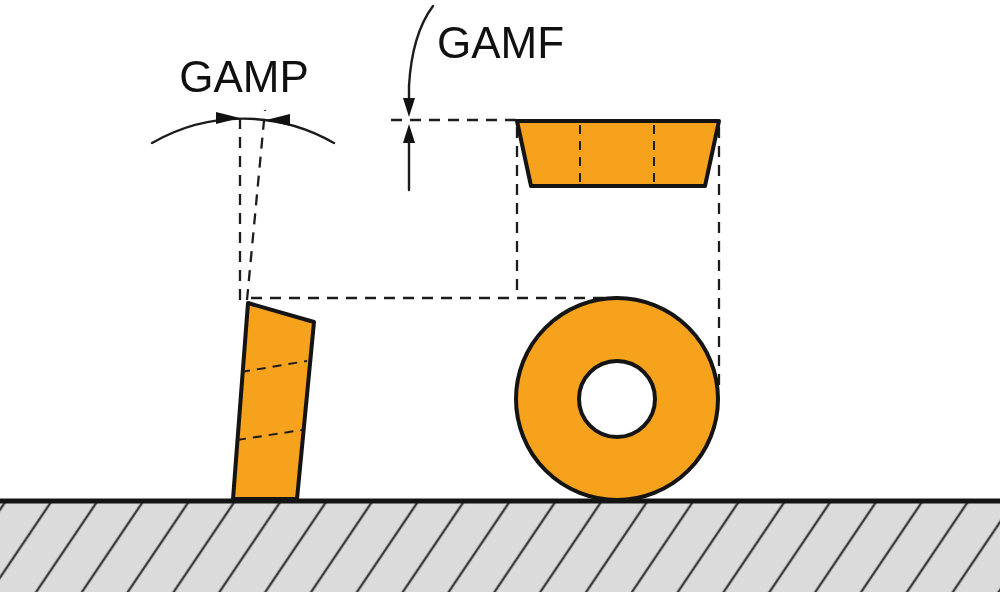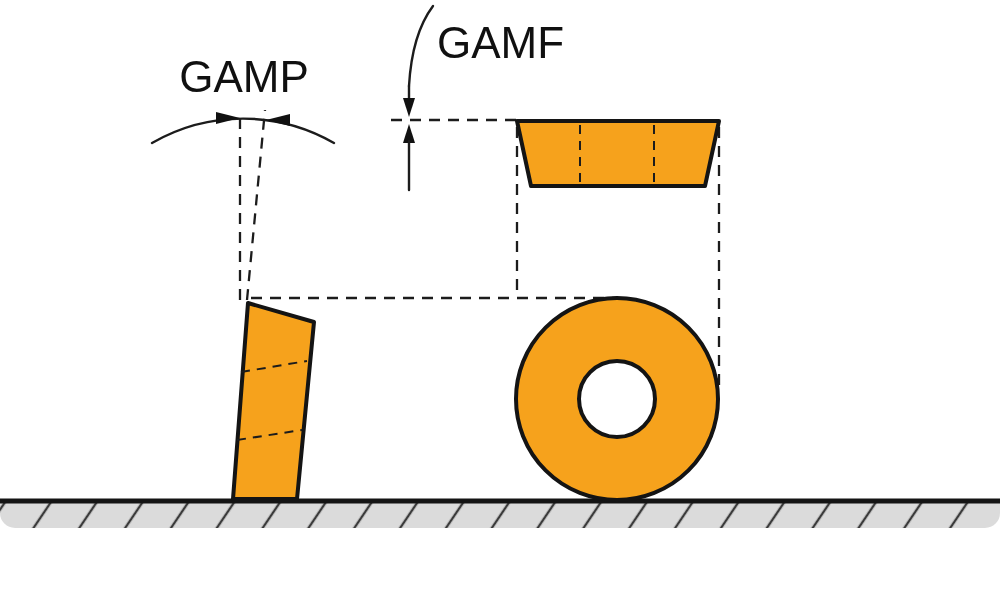--- a/index.html
+++ b/index.html
@@ -1,16 +1,16 @@
 <!DOCTYPE html>
 <html><head>
 <meta charset="utf-8">
 <style>
   html,body { margin:0; padding:0; background:#ffffff; }
-  .stage { position:relative; width:1000px; height:528px; overflow:hidden;border-radius:15px; }
+  .stage { position:relative; width:1000px; height:592px; overflow:hidden; }
   svg { display:block; }
   .dash { stroke:#1c1c1c; stroke-width:2.3; stroke-dasharray:11 8; fill:none; }
   .dash-thin { stroke:#1c1c1c; stroke-width:2; stroke-dasharray:9 7; fill:none; }
   .thin { stroke:#1c1c1c; stroke-width:2.4; fill:none; stroke-linecap:round; }
   .shape { stroke:#141414; stroke-width:4; stroke-linejoin:round; }
   .arrow { fill:#111111; stroke:none; }
   .thickline { stroke:#141414; stroke-width:5; }
   .label { font-family:"Liberation Sans", sans-serif; font-size:44px; fill:#101010; }
 </style>
 </head>

